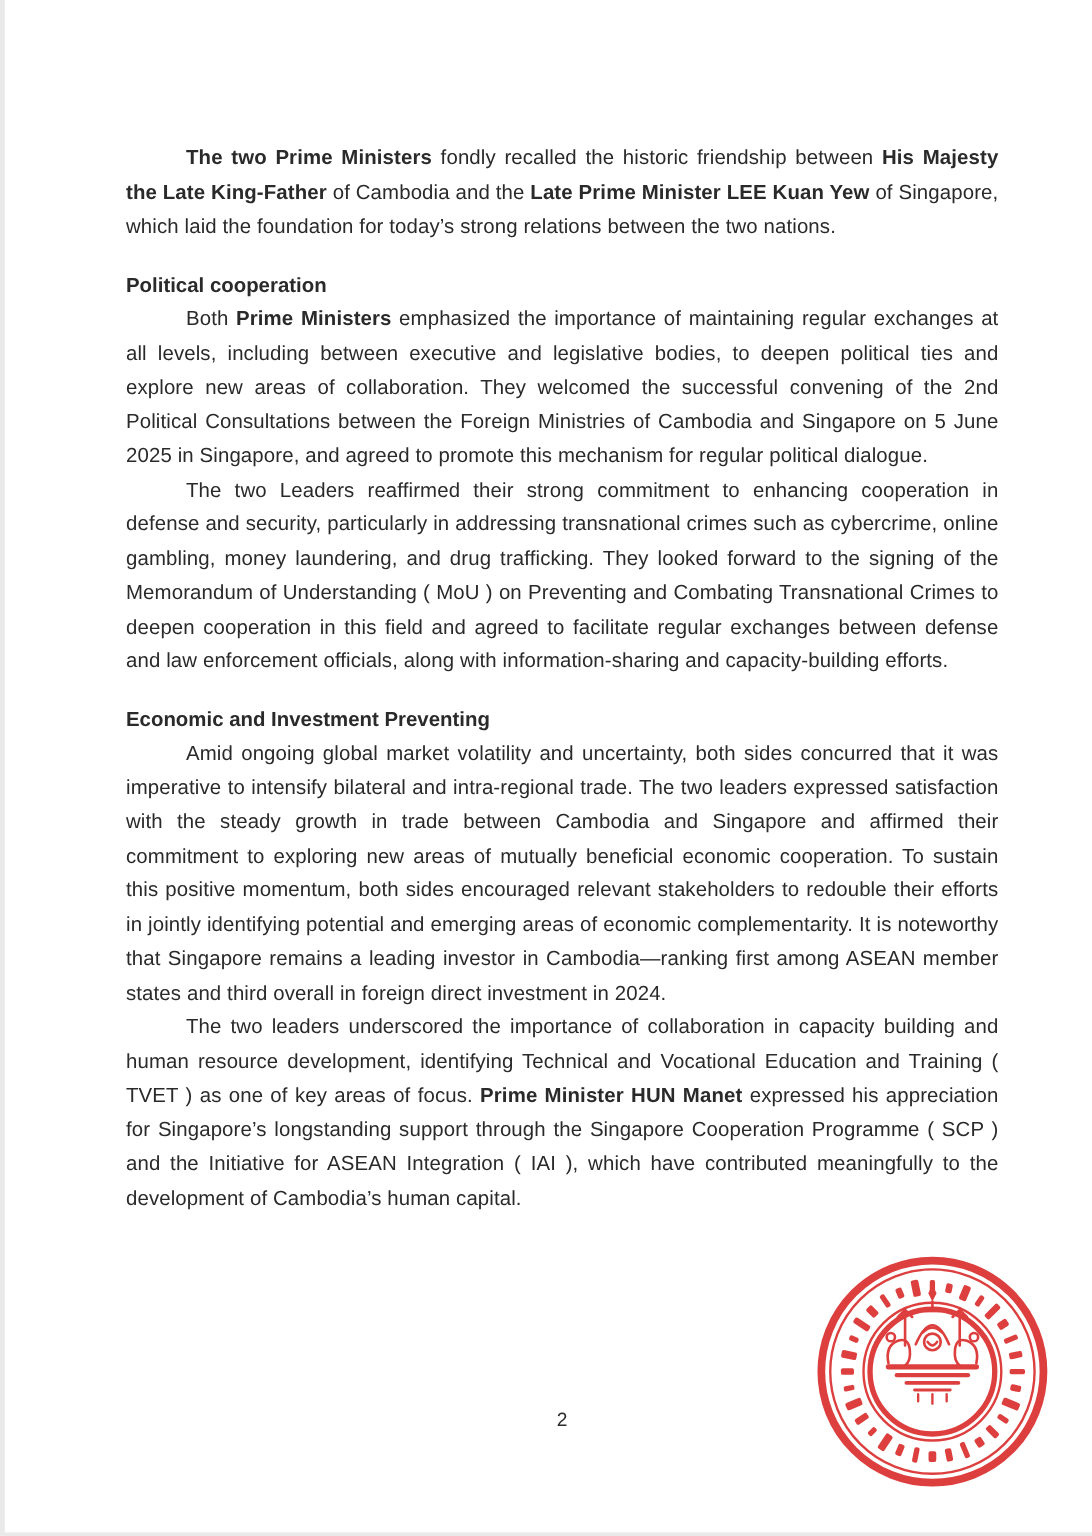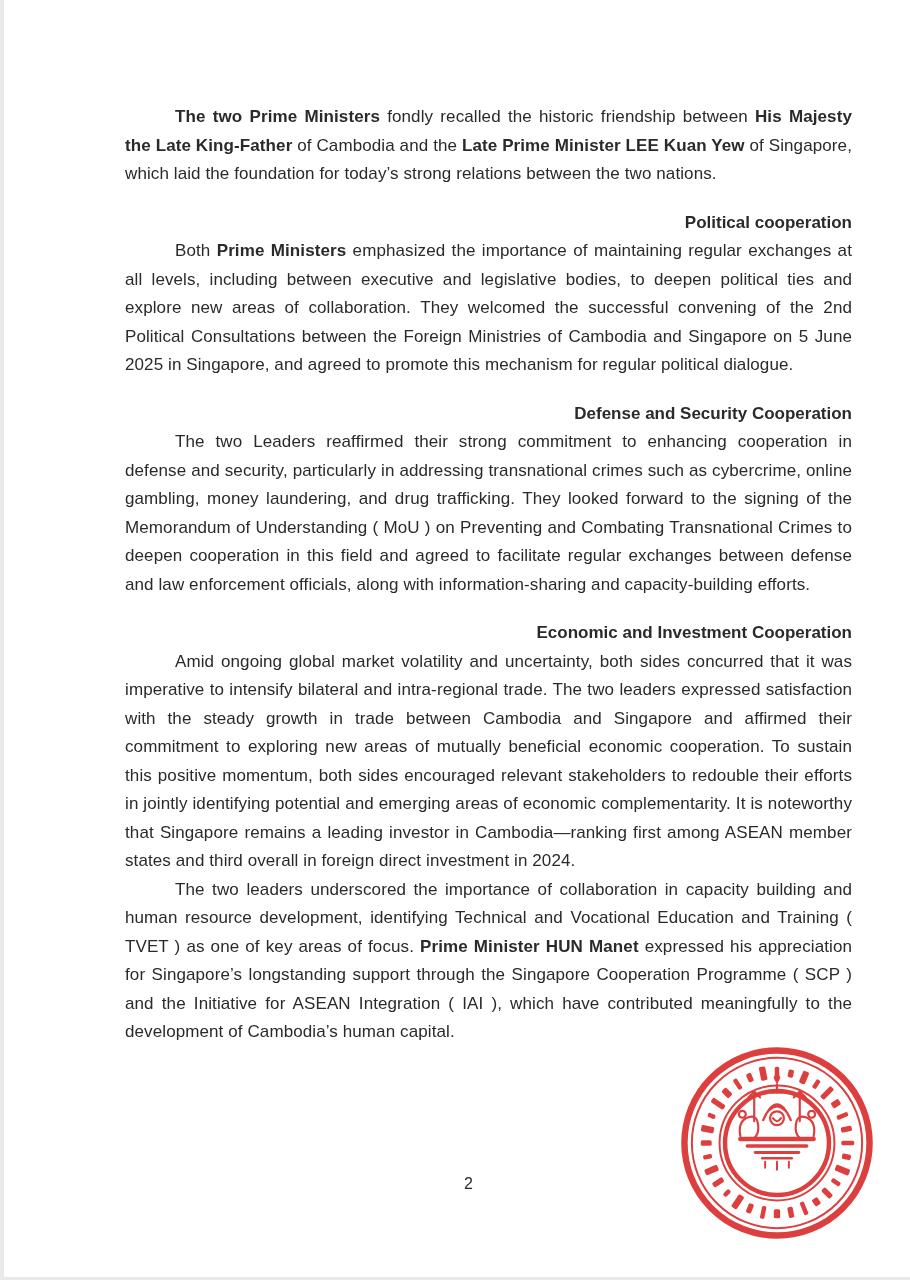--- a/index.html
+++ b/index.html
@@ -26,38 +26,37 @@
   }
   .scan-edge-bottom {
     position: absolute;
     left: 0; right: 0; bottom: 0;
     height: 3px;
     background: var(--edge-color);
   }
   .doc-content {
     position: absolute;
     left: 105px;
-    top: 103px;
+    top: 118px;
     width: 727px;
-    margin-left: 20px;
   }
   .doc-content p {
     margin: 0;
     font-size: 17px;
     line-height: 28.5px;
     text-align: justify;
     text-indent: 50px;
     letter-spacing: 0.1px;
   }
   .doc-content h3 {
     margin: 20px 0 0 0;
     font-size: 17px;
     line-height: 28.5px;
     font-weight: bold;
-    text-align: right;
+    text-align: left;
   }
   .doc-content b { font-weight: bold; }
   .page-number {
     position: absolute;
     left: 105px;
     top: 1170px;
     width: 727px;
     text-align: center;
     font-size: 16px;
     line-height: 28px;
@@ -81,26 +80,25 @@
 
 <div class="doc-content">
   <p><b>The two Prime Ministers</b><span> fondly recalled the historic friendship between </span><b>His Majesty the Late King-Father</b><span> of Cambodia and the </span><b>Late Prime Minister LEE Kuan Yew</b><span> of Singapore, which laid the foundation for today’s strong relations between the two nations.</span></p>
 
   <section>
     <h3>Political cooperation</h3>
     <p><span>Both </span><b>Prime Ministers</b><span> emphasized the importance of maintaining regular exchanges at all levels, including between executive and legislative bodies, to deepen political ties and explore new areas of collaboration. They welcomed the successful convening of the 2nd Political Consultations between the Foreign Ministries of Cambodia and Singapore on 5 June 2025 in Singapore, and agreed to promote this mechanism for regular political dialogue.</span></p>
   </section>
 
   <section>
-    <h3>Defense and Security Cooperation</h3>
     <p><span>The two Leaders reaffirmed their strong commitment to enhancing cooperation in defense and security, particularly in addressing transnational crimes such as cybercrime, online gambling, money laundering, and drug trafficking. They looked forward to the signing of the Memorandum of Understanding ( MoU ) on Preventing and Combating Transnational Crimes to deepen cooperation in this field and agreed to facilitate regular exchanges between defense and law enforcement officials, along with information-sharing and capacity-building efforts.</span></p>
   </section>
 
   <section>
-    <h3>Economic and Investment Cooperation</h3>
+    <h3>Economic and Investment Preventing</h3>
     <p><span>Amid ongoing global market volatility and uncertainty, both sides concurred that it was imperative to intensify bilateral and intra-regional trade. The two leaders expressed satisfaction with the steady growth in trade between Cambodia and Singapore and affirmed their commitment to exploring new areas of mutually beneficial economic cooperation. To sustain this positive momentum, both sides encouraged relevant stakeholders to redouble their efforts in jointly identifying potential and emerging areas of economic complementarity. It is noteworthy that Singapore remains a leading investor in Cambodia—ranking first among ASEAN member states and third overall in foreign direct investment in 2024.</span></p>
   </section>
 
   <section>
     <p><span>The two leaders underscored the importance of collaboration in capacity building and human resource development, identifying Technical and Vocational Education and Training ( TVET ) as one of key areas of focus. </span><b>Prime Minister HUN Manet</b><span> expressed his appreciation for Singapore’s longstanding support through the Singapore Cooperation Programme ( SCP ) and the Initiative for ASEAN Integration ( IAI ), which have contributed meaningfully to the development of Cambodia’s human capital.</span></p>
   </section>
 </div>
 
 <div class="page-number">2</div>
 

